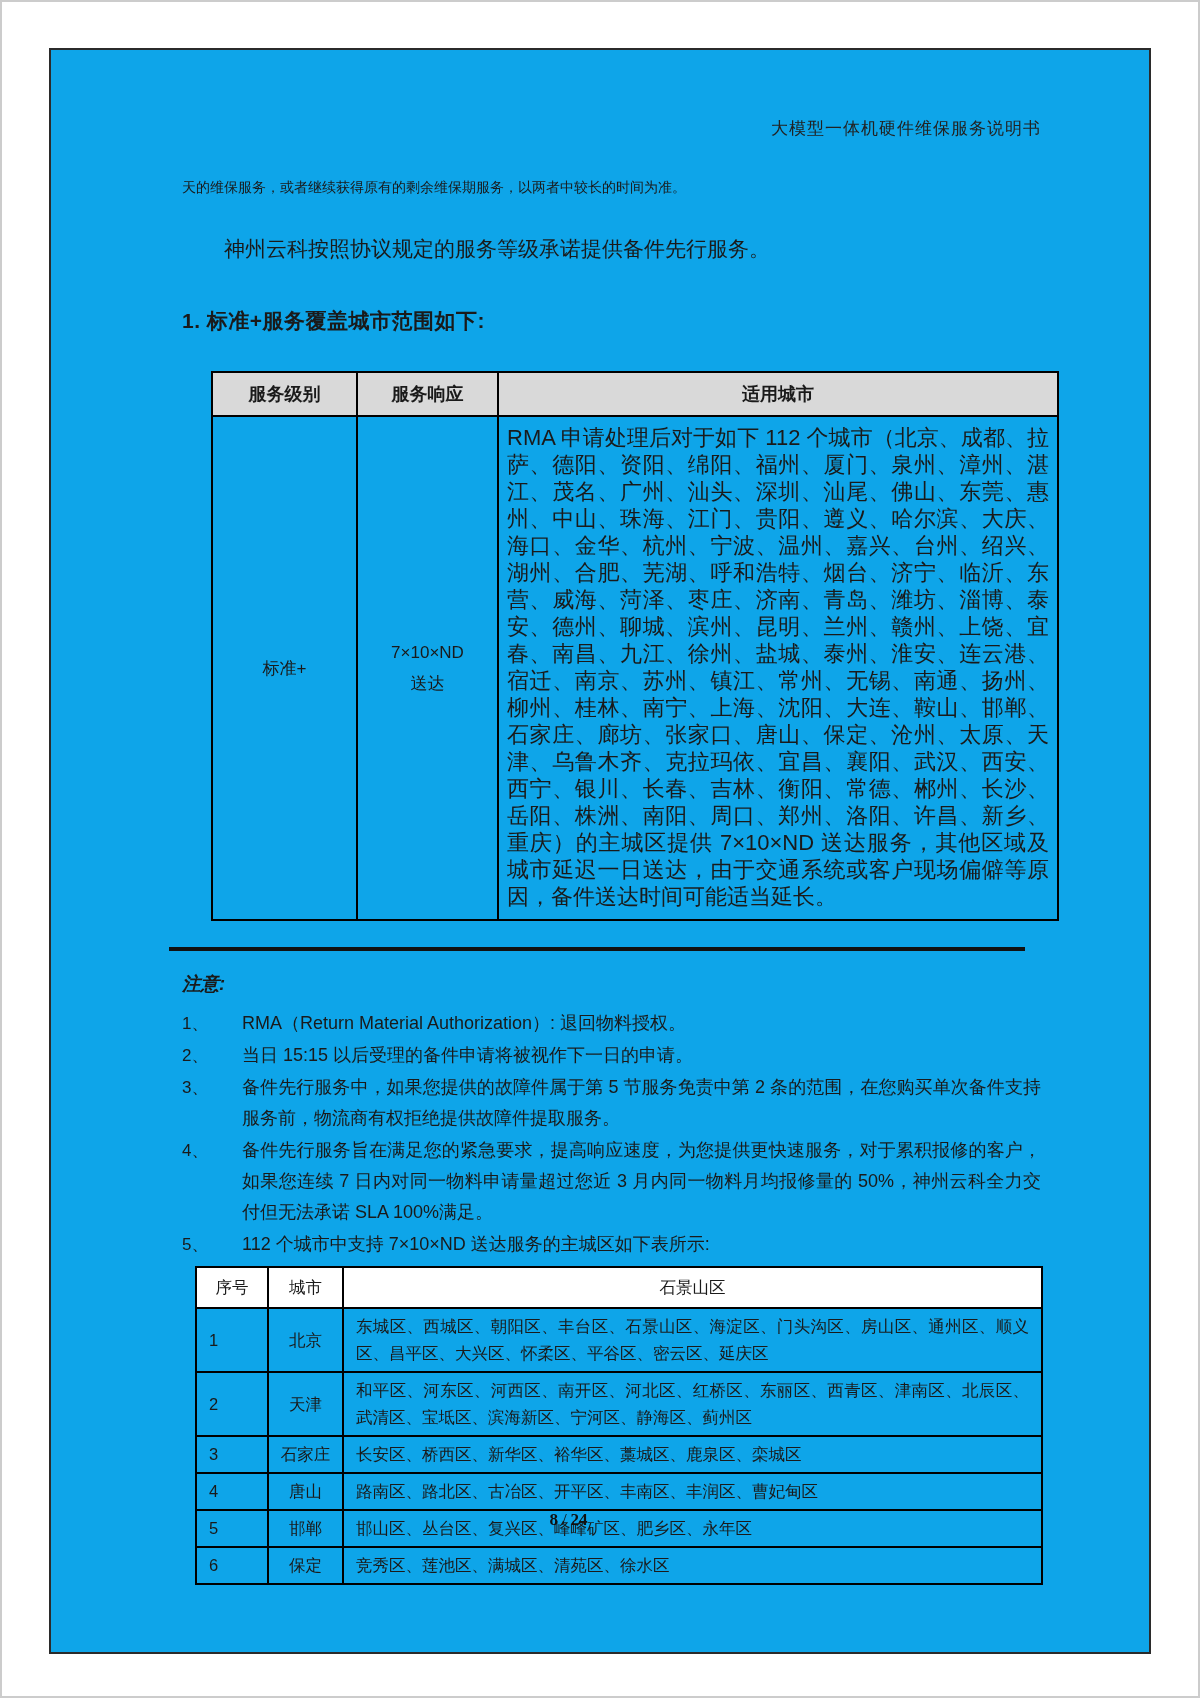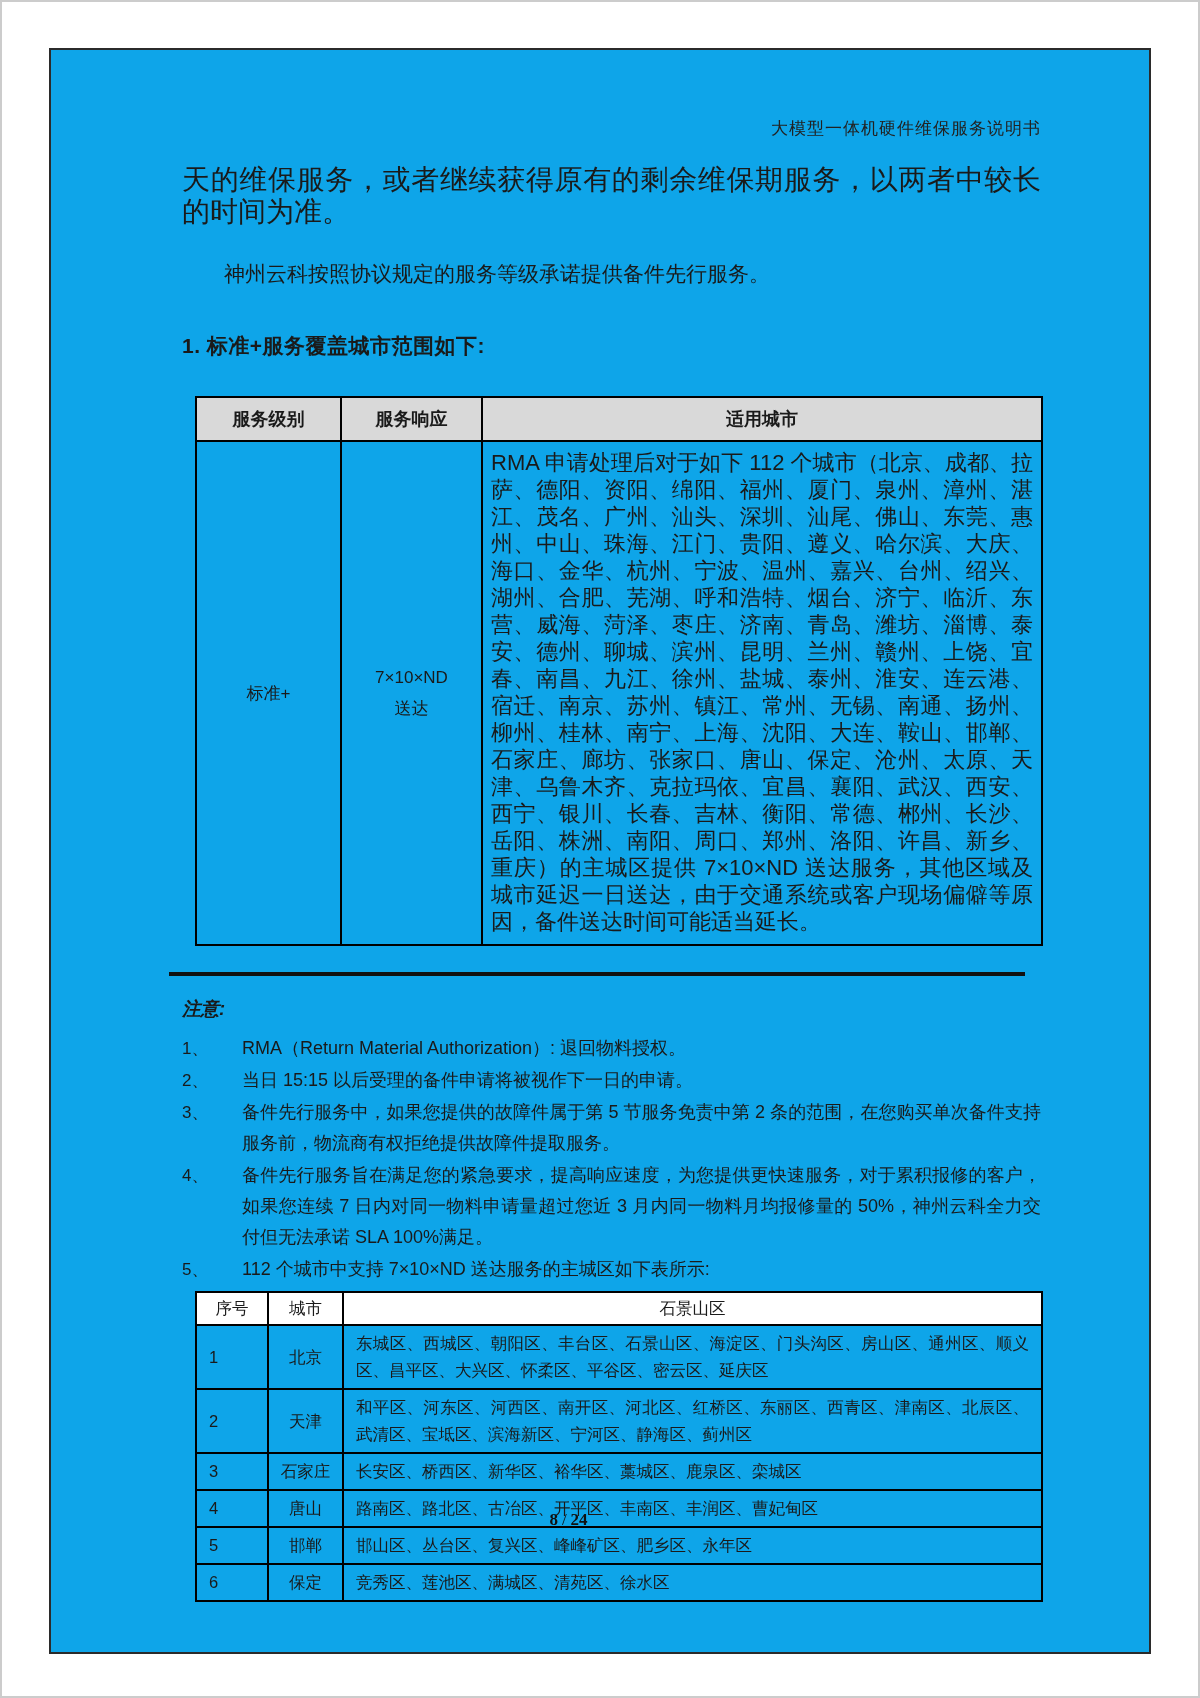--- a/index.html
+++ b/index.html
@@ -26,41 +26,41 @@
   .doc-header {
     margin-top: 66px;
     text-align: right;
     font-family: "Liberation Serif", serif;
     font-size: 17px;
     line-height: 26px;
     color: #222222;
     letter-spacing: 1px;
   }
   .para1 {
-    margin-top: 22px;
-    font-size: 28px;
+    margin-top: 29px;
+    font-size: 14px;
     line-height: 32px;
     text-align: justify;
   }
   .para2 {
     margin-top: 30px;
     font-size: 21px;
     line-height: 32px;
     text-indent: 2em;
   }
   .sec-heading {
     margin-top: 42px;
     font-size: 21px;
     font-weight: bold;
     letter-spacing: 0.5px;
   }
   table { border-collapse: collapse; }
   .svc-table {
     margin-top: 36px;
-    margin-left: 13px;
+    margin-left: 29px;
     width: 846px;
     table-layout: fixed;
   }
   .svc-table th, .svc-table td { border: 2px solid #000000; }
   .svc-table th {
     background: #d9d9d9;
     height: 44px;
     font-size: 18px;
     font-weight: bold;
     text-align: center;
@@ -116,21 +116,21 @@
     text-align-last: left;
   }
   .dist-table {
     margin-top: 6px;
     margin-left: 13px;
     width: 846px;
     table-layout: fixed;
   }
   .dist-table th, .dist-table td { border: 2px solid #000000; }
   .dist-table th {
-    height: 33px;
+    height: 41px;
     font-size: 16.5px;
     font-weight: normal;
     text-align: center;
     vertical-align: middle;
     background: #ffffff;
     margin-top: 36px;
   }
   .dist-table .col-no   { width: 72px; }
   .dist-table .col-city2{ width: 75px; }
   .dist-table .col-dist { width: 699px; }

